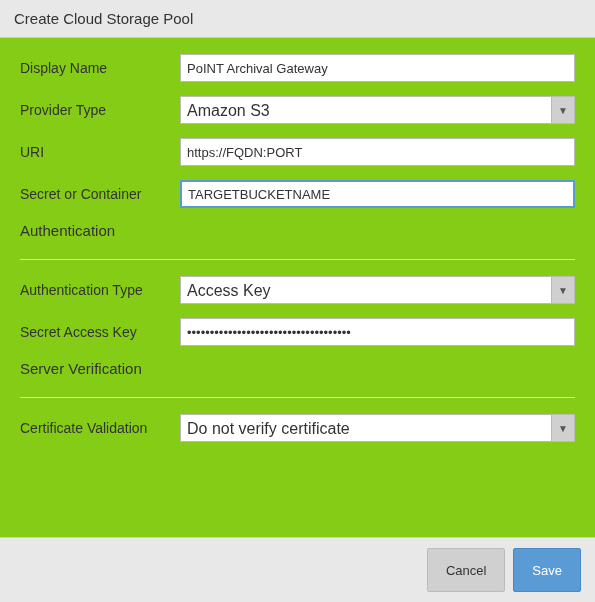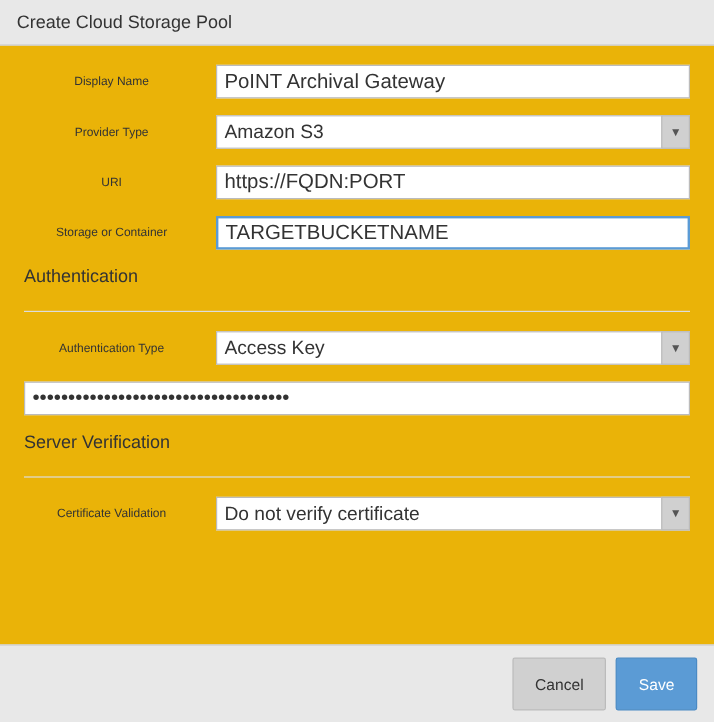--- a/index.html
+++ b/index.html
@@ -5,21 +5,21 @@
     * { box-sizing: border-box; margin: 0; padding: 0; }
     body {
       font-family: Arial, sans-serif;
       font-size: 13px;
       background: #f0f0f0;
       width: 595px;
       height: 602px;
       overflow: hidden;
     }
     .dialog {
-      background: #eab308;
+      background: #84cc16;
       width: 595px;
       height: 602px;
       display: flex;
       flex-direction: column;
       border-radius: 25px;
     }
     .dialog-title {
       background: #e8e8e8;
       border-bottom: 1px solid #ccc;
       padding: 10px 14px;
@@ -32,32 +32,32 @@
       overflow-y: auto;
       padding: 16px 20px;
     }
     .form-row {
       display: flex;
       align-items: center;
       margin-bottom: 14px;
     }
     .form-label {
       width: 160px;
-      text-align: center;
+      text-align: left;
       padding-right: 14px;
       color: #333;
-      font-size: 10px;
+      font-size: 14px;
       flex-shrink: 0;
     }
     .form-control {
       flex: 1;
       height: 28px;
       border: 1px solid #bbb;
       padding: 3px 6px;
-      font-size: 17px;
+      font-size: 13px;
       color: #333;
       background: #fff;
       outline: none;
     }
     .form-control.active-border {
       border: 2px solid #5b9bd5;
     }
     .form-select-wrapper {
       flex: 1;
       position: relative;
@@ -155,39 +155,40 @@
         <div class="select-arrow">▼</div>
       </div>
     </div>
 
     <div class="form-row">
       <div class="form-label">URI</div>
       <input class="form-control" type="text" value="https://FQDN:PORT" style="">
     </div>
 
     <div class="form-row">
-      <div class="form-label">Storage or Container</div>
+      <div class="form-label">Secret or Container</div>
       <input class="form-control active-border" type="text" value="TARGETBUCKETNAME" style="">
     </div>
 
     <div class="section-header">Authentication</div>
     <hr class="section-divider">
 
     <div class="form-row">
       <div class="form-label">Authentication Type</div>
       <div class="form-select-wrapper">
         <select class="form-select">
           <option>Access Key</option>
         </select>
         <div class="select-arrow">▼</div>
       </div>
     </div>
 
 
     <div class="form-row">
+      <div class="form-label">Secret Access Key</div>
       <input class="form-control" type="password" value="************************************" style="">
     </div>
 
     <div class="section-header">Server Verification</div>
     <hr class="section-divider">
 
     <div class="form-row">
       <div class="form-label">Certificate Validation</div>
       <div class="form-select-wrapper">
         <select class="form-select">

